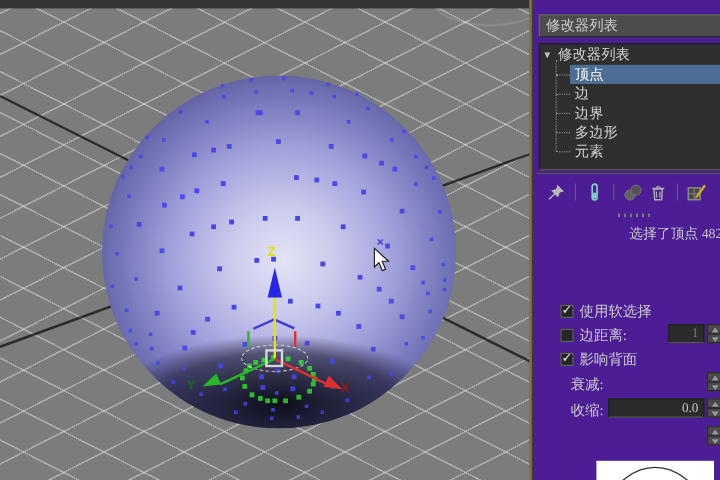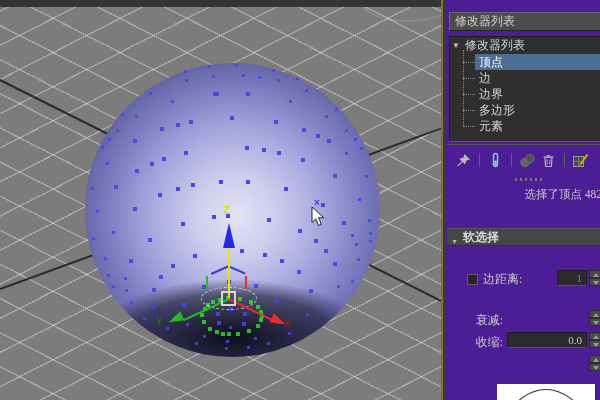--- a/index.html
+++ b/index.html
@@ -355,35 +355,40 @@
         <rect x="1.5" y="4.5" width="10" height="10" fill="#484848" stroke="#999" stroke-width="1"></rect>
         <line x1="1.5" y1="9.5" x2="11.5" y2="9.5" stroke="#888" stroke-width="0.8"></line>
         <line x1="6.5" y1="4.5" x2="6.5" y2="14.5" stroke="#888" stroke-width="0.8"></line>
         <path d="M14.8 1.8 L8.2 11 L7 13.8 L9.6 12.2 L16 3.2 Z" fill="#dcbe2e" stroke="#8a761a" stroke-width="0.6"></path>
       </svg>
     </div>
 
     <div id="drag-handle" class="p-abs"></div>
     <div id="selection-status" class="p-abs">选择了顶点 482</div>
 
-    <div id="soft-header" class="p-abs">
-      <span>软选择</span>
-    </div>
-
+
+    <div class="cb-row" style="left:22px; top:251px;">
+      <span class="checkbox checked"></span>
+      <span>使用软选择</span>
+    </div>
 
     <div class="cb-row" style="left:22px; top:271px;">
       <span class="checkbox"></span>
       <span>边距离:</span>
     </div>
     <div class="num-field dim p-abs" style="left:112px; top:270px; width:30px;">1</div>
     <div class="spinner p-abs" style="left:144px; top:270px;">
       <div class="spin-btn spin-up"></div>
       <div class="spin-btn spin-down"></div>
     </div>
 
+    <div class="cb-row" style="left:22px; top:291px;">
+      <span class="checkbox checked"></span>
+      <span>影响背面</span>
+    </div>
 
     <div class="fld-label" style="left:24px; top:312px; width:34px;">衰减:</div>
     <div class="spinner p-abs" style="left:144px; top:310px;">
       <div class="spin-btn spin-up"></div>
       <div class="spin-btn spin-down"></div>
     </div>
 
     <div class="fld-label" style="left:24px; top:334px; width:34px;">收缩:</div>
     <div class="num-field p-abs" style="left:62px; top:332px; width:80px;">0.0</div>
     <div class="spinner p-abs" style="left:144px; top:332px;">

